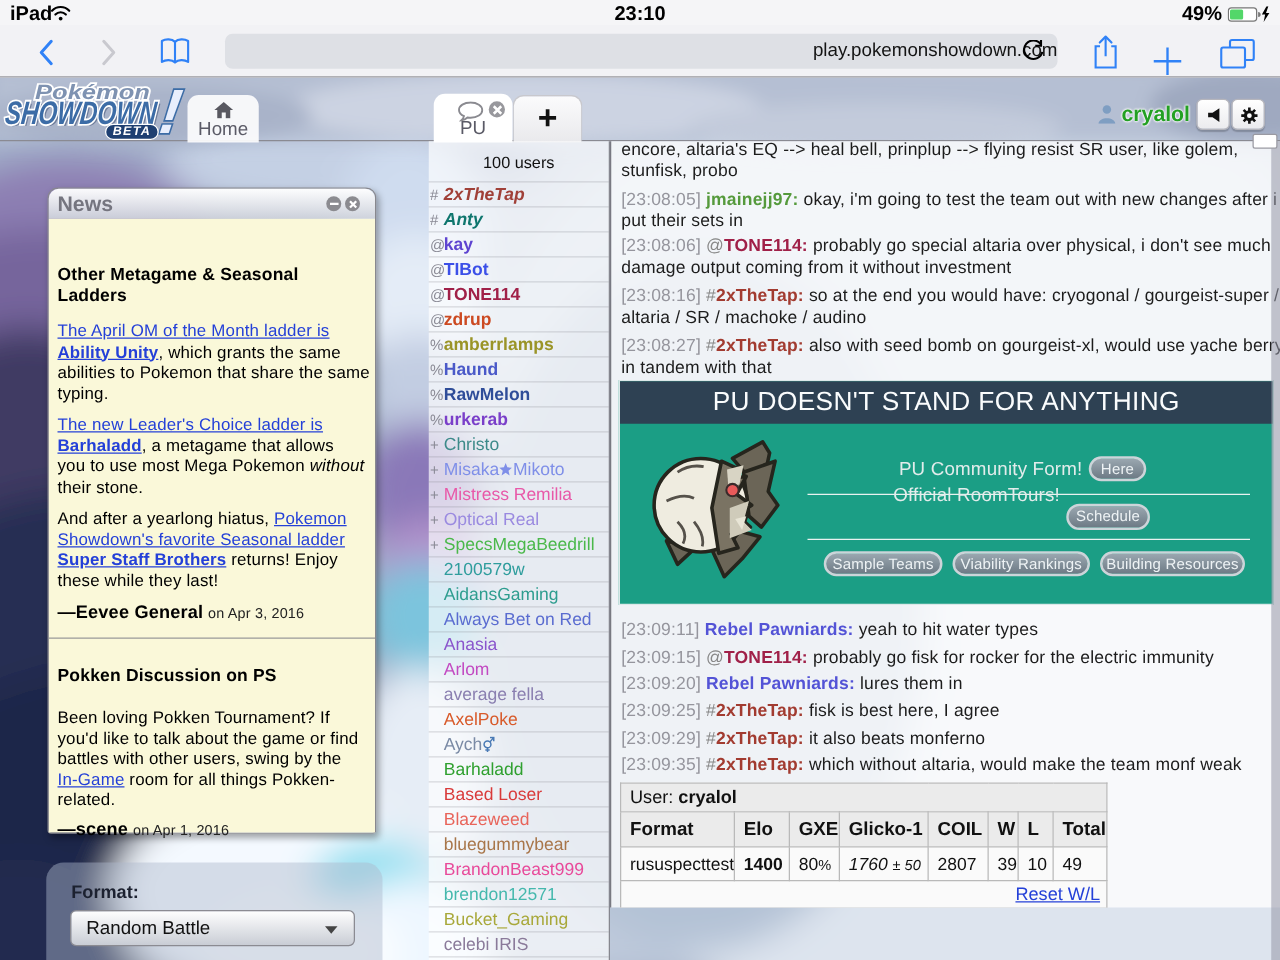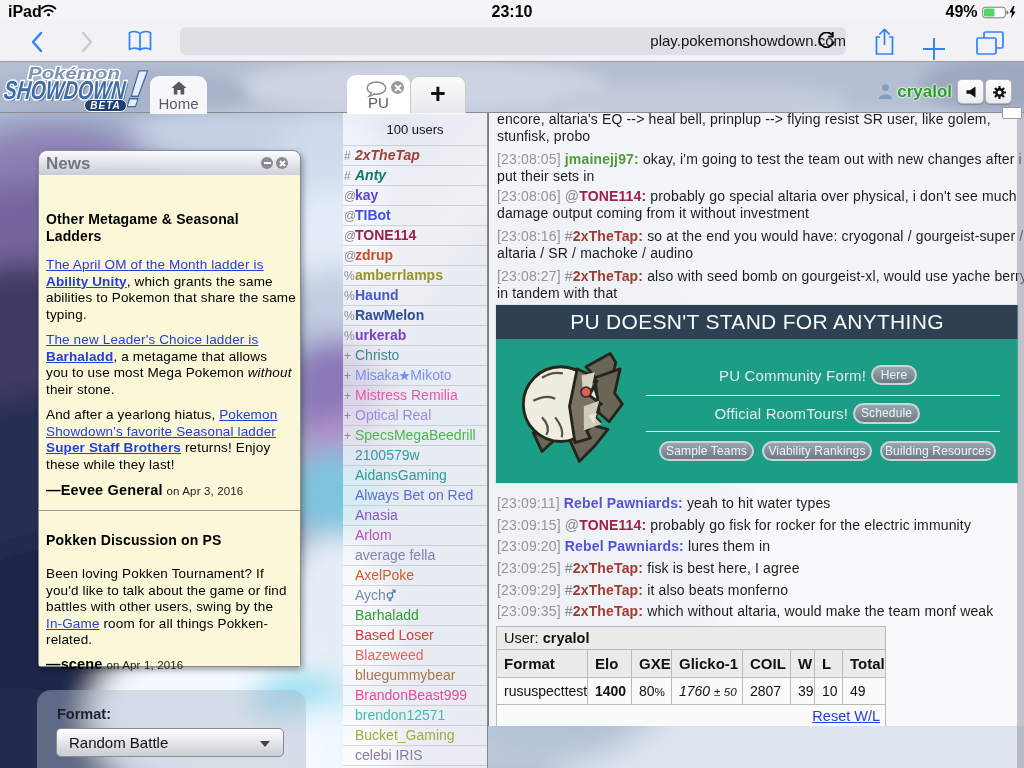--- a/index.html
+++ b/index.html
@@ -308,21 +308,21 @@
           <path d="M56 24 L68 21 L65 35 L57 37 Z" fill="#d8d4c4" stroke="none"></path>
           <path d="M58 52 L72 47 L68 62 L74 68 L58 74 Z" fill="#cfcbba" stroke="none"></path>
           <path d="M62 60 L70 58 L67 68 Z" fill="#e8e5d6" stroke="none"></path>
         </g>
         <circle cx="60" cy="39" r="4.5" fill="#e85a5a" stroke="#3a2a2a" stroke-width="1.5"></circle>
         <path d="M20 26 Q29 20 39 22 M12 47 Q24 41 32 45 M20 62 Q28 70 24 78 M32 62 Q40 72 38 80" fill="none" stroke="#55514a" stroke-width="2"></path>
       </svg>
       <div class="bantxt" style="right:152px;top:62px">PU Community Form!</div>
       <div class="banbtn" style="left:375px;top:60px;width:46px;height:20px;line-height:16px">Here</div>
       <div class="banline" style="top:90px"></div>
-      <div class="bantxt" style="right:170px;top:100px">Official RoomTours!</div>
+      <div class="bantxt" style="right:170px;top:83px">Official RoomTours!</div>
       <div class="banbtn" style="left:357px;top:98px;width:67px;height:21px;line-height:17px">Schedule</div>
       <div class="banline" style="top:126px"></div>
       <div class="banbtn" style="left:163px;top:136px;width:95px;height:20px;line-height:16px">Sample Teams</div>
       <div class="banbtn" style="left:266px;top:136px;width:110px;height:20px;line-height:16px">Viability Rankings</div>
       <div class="banbtn" style="left:384px;top:136px;width:116px;height:20px;line-height:16px">Building Resources</div>
     </div>
     <div class="msg" style="top:382px"><span class="ts">[23:09:11]</span> <b style="color:#5353d6">Rebel Pawniards:</b> yeah to hit water types</div>
     <div class="msg" style="top:404px"><span class="ts">[23:09:15]</span> <span class="rks">@</span><b style="color:#a02048">TONE114:</b> probably go fisk for rocker for the electric immunity</div>
     <div class="msg" style="top:425px"><span class="ts">[23:09:20]</span> <b style="color:#5353d6">Rebel Pawniards:</b> lures them in</div>
     <div class="msg" style="top:447px"><span class="ts">[23:09:25]</span> <span class="rks">#</span><b style="color:#a23b30">2xTheTap:</b> fisk is best here, I agree</div>

